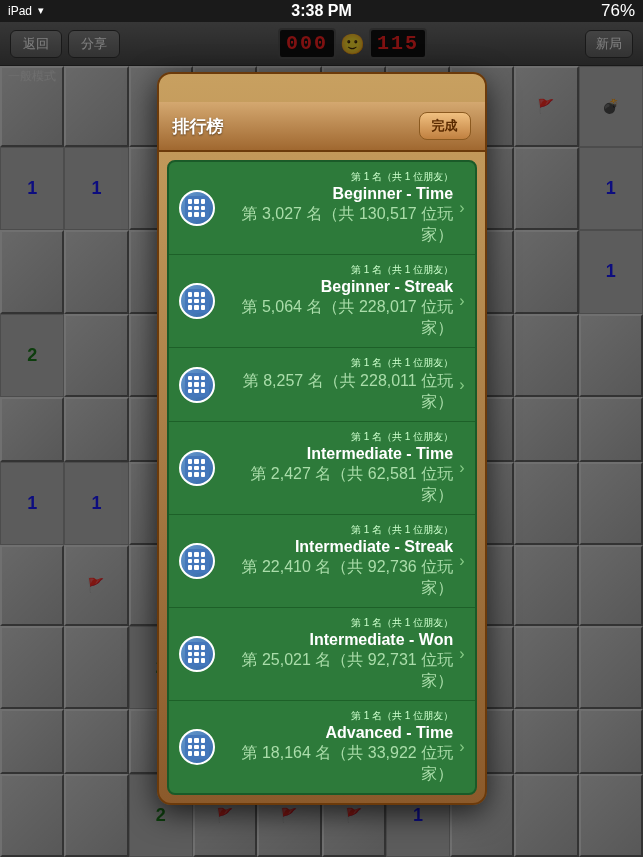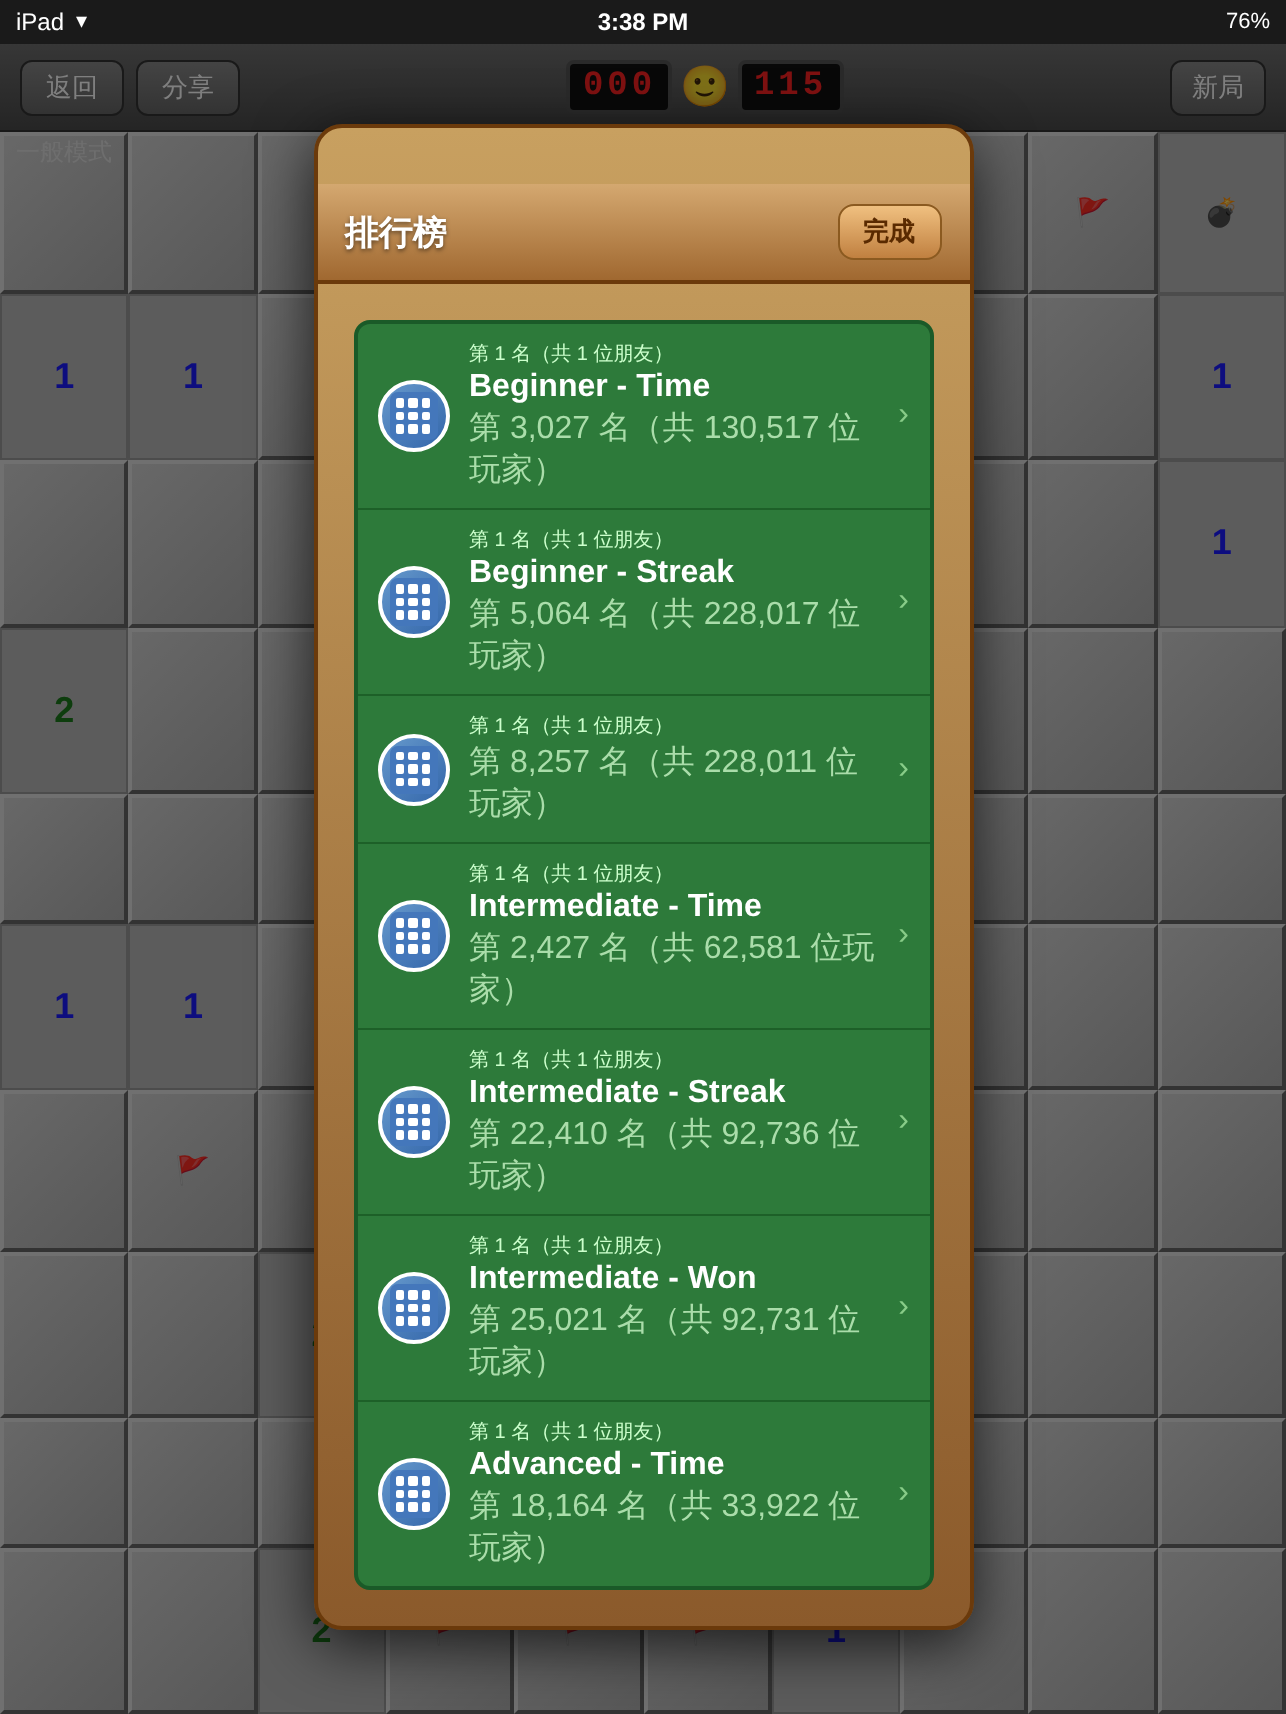--- a/index.html
+++ b/index.html
@@ -29,26 +29,26 @@
       align-items: flex-start;
       gap: 6px;
       color: white;
       font-size: 12px;
     }
     .status-center {
       position: absolute;
       left: 50%;
       transform: translateX(-50%);
       color: white;
-      font-size: 12px;
+      font-size: 16px;
       font-weight: 600;
     }
     .status-right {
       color: white;
-      font-size: 11px;
+      font-size: 17px;
     }
     .wifi-icon { font-size: 11px; }
 
     
     .toolbar {
       width: 100%;
       height: 44px;
       background: linear-gradient(to bottom, #6e6e6e, #4a4a4a);
       display: flex;
       align-items: center;
@@ -73,21 +73,21 @@
       display: flex;
       align-items: center;
       gap: 4px;
     }
     .timer-display {
       background: #111;
       border: 2px solid #555;
       border-radius: 4px;
       padding: 2px 6px;
       font-family: 'Courier New', monospace;
-      font-size: 17px;
+      font-size: 20px;
       font-weight: bold;
       color: #ff2222;
       letter-spacing: 2px;
     }
     .smiley {
       font-size: 20px;
     }
     .toolbar-right .toolbar-btn {
       padding: 4px 10px;
     }
@@ -184,24 +184,25 @@
       color: #5a2a00;
       font-size: 13px;
       font-weight: 600;
       padding: 4px 12px;
       cursor: pointer;
     }
 
     
     .leaderboard-content {
       background: #2d7a3a;
-      margin: 18px;
+      margin: 8px;
       border-radius: 8px;
       overflow: hidden;
       border: 2px solid #1a5a28;
+      text-align: right;
     }
 
     .lb-item {
       display: flex;
       align-items: center;
       padding: 8px 10px;
       border-bottom: 1px solid #1d6028;
       cursor: pointer;
       position: relative;
     }

